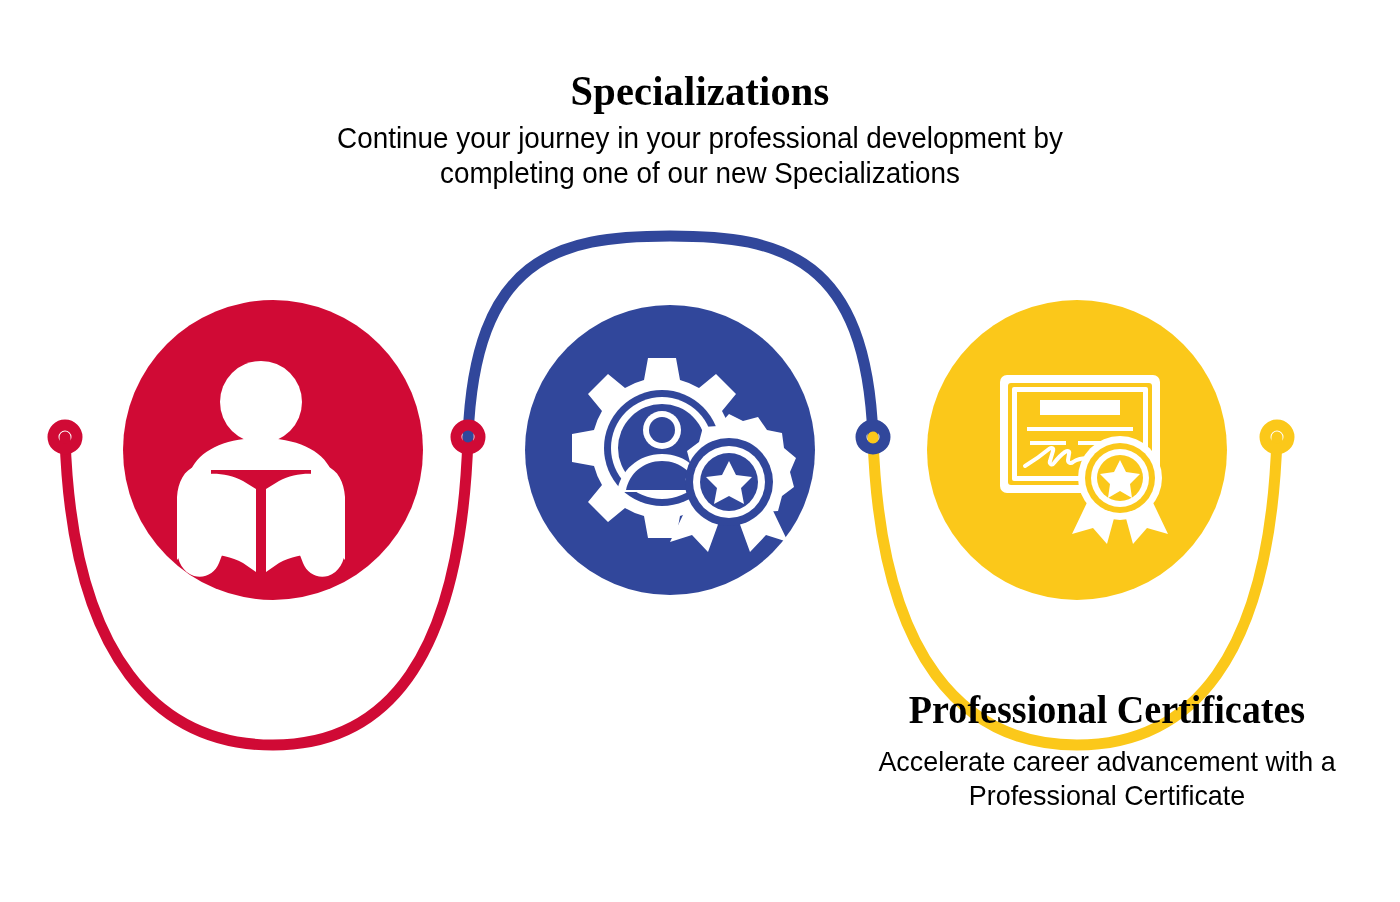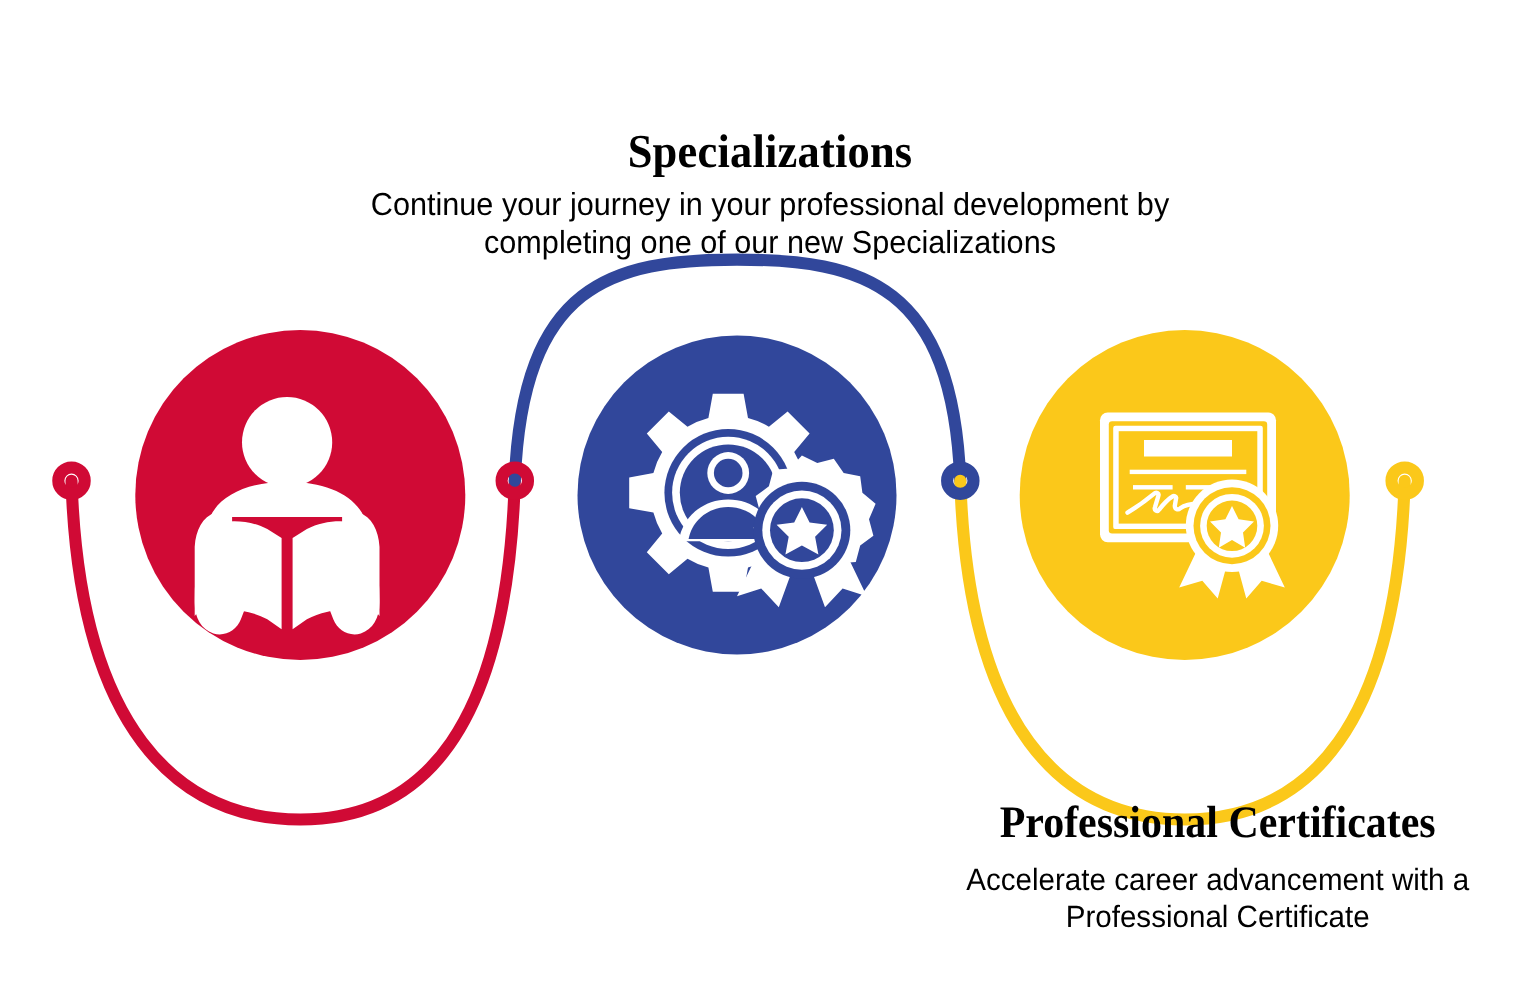--- a/index.html
+++ b/index.html
@@ -18,21 +18,20 @@
     overflow: hidden;
   }
 
   
   #header {
     position: absolute;
     left: 0;
     top: 66px;
     width: 1400px;
     text-align: center;
-    margin-top: 48px;
   }
   #header .title {
     font-family: "Liberation Serif", serif;
     font-weight: bold;
     font-size: 43px;
     line-height: 50px;
     color: #000000;
     letter-spacing: 0.2px;
     transform: scaleX(0.94);
   }
@@ -77,21 +76,20 @@
   }
   #caption-left {
     left: 8px;
     top: 686px;
     width: 500px;
   }
   #caption-right {
     left: 840px;
     top: 686px;
     width: 534px;
-    margin-top: 38px;
   }
 </style>
 </head>
 <body>
 
 <div id="stage">
 
   <div id="header">
     <div class="title">Specializations</div>
     <div class="subtitle">

